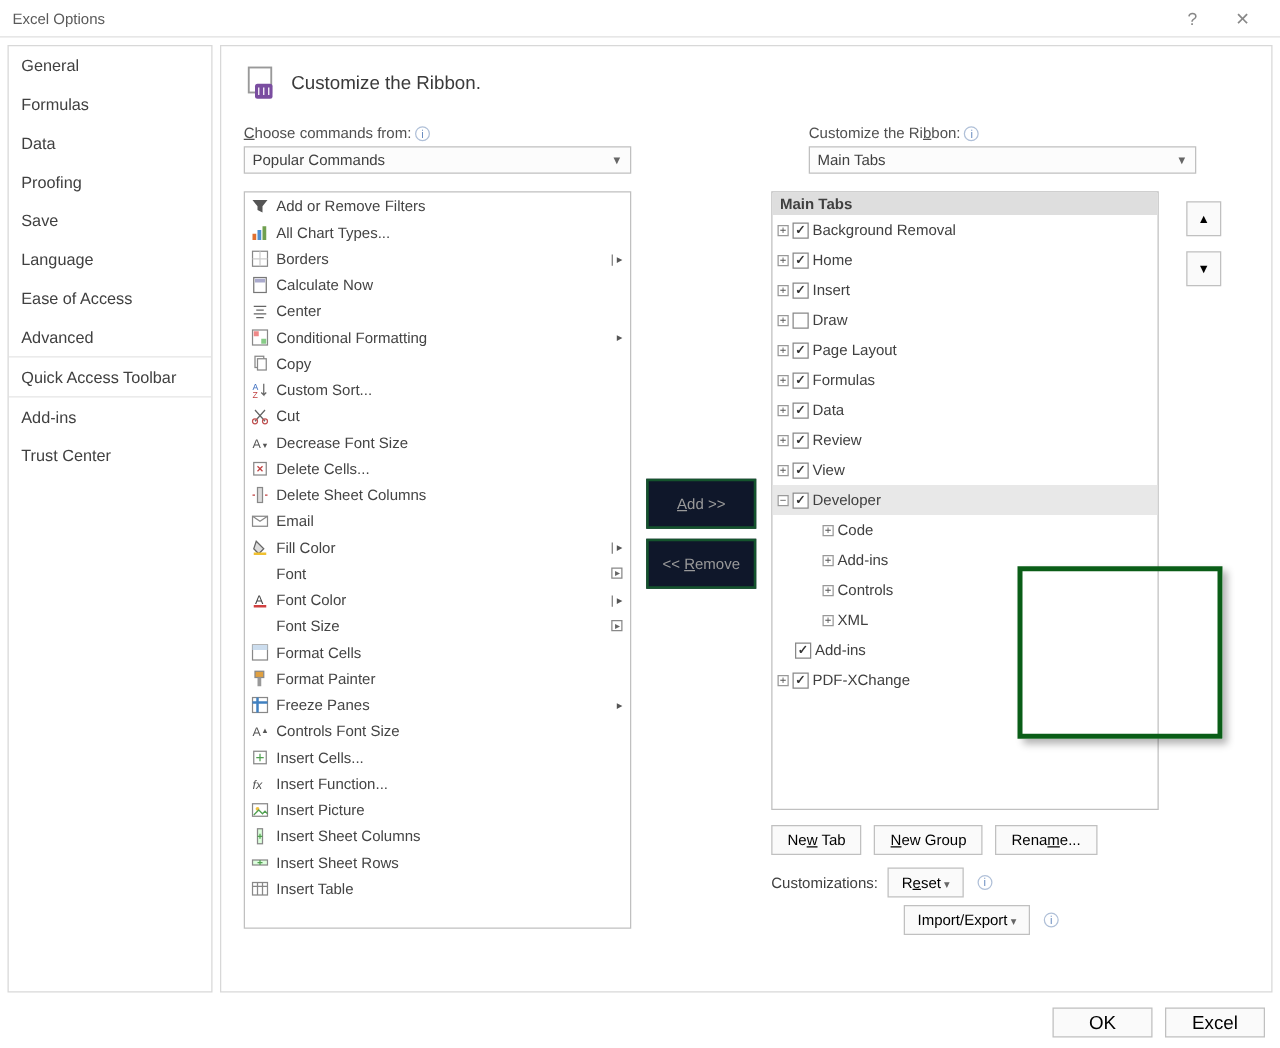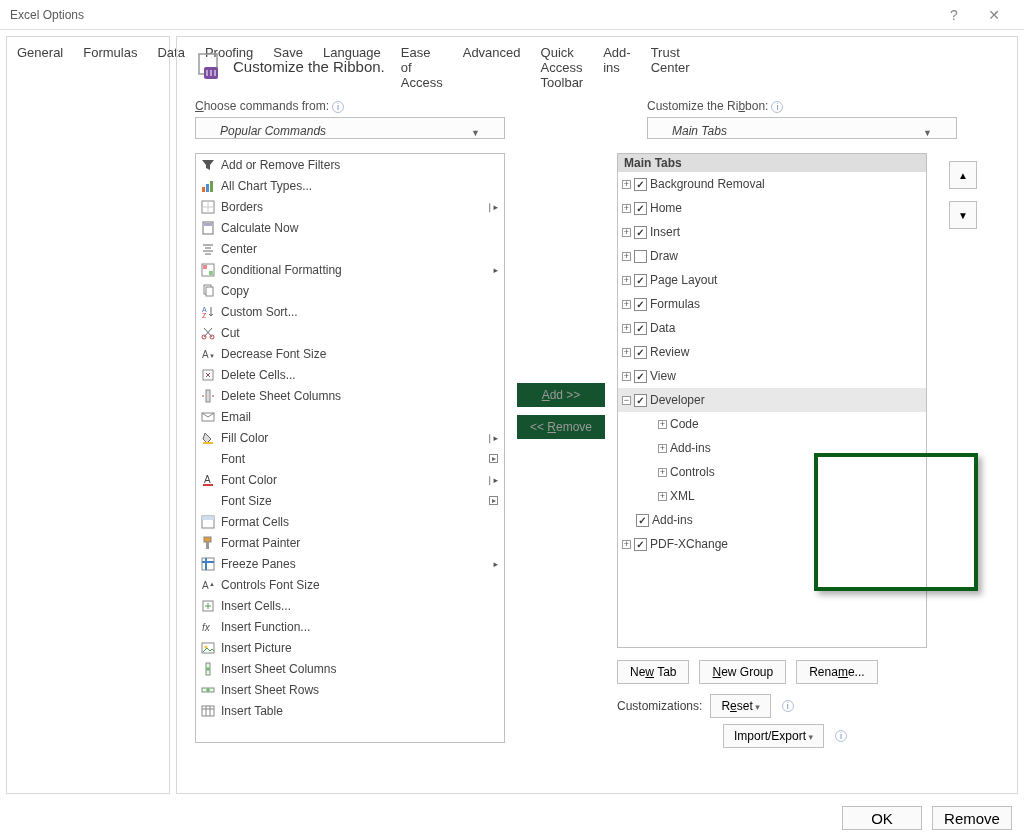--- a/index.html
+++ b/index.html
@@ -4,50 +4,50 @@
 <style>
 * { box-sizing: border-box; margin: 0; padding: 0; }
 body { font-family: "Segoe UI", Tahoma, sans-serif; font-size: 12px; color: #404040; background: #fff; width: 1024px; height: 838px; overflow: hidden; position: relative; }
 
 .titlebar { height: 30px; border-bottom: 1px solid #e0e0e0; display: flex; align-items: center; padding: 0 10px; font-size: 12px; color: #5a5a5a; }
 .titlebar .spacer { flex: 1; }
 .titlebar .btn { width: 40px; text-align: center; font-size: 14px; color: #888; cursor: pointer; }
 
 .dialog-body { display: flex; height: 770px; padding: 6px; gap: 6px; }
 
-.sidebar { width: 164px; border: 1px solid #d8d8d8; background: #fff; padding: 0; display: flex; }
+.sidebar { width: 164px; border: 1px solid #d8d8d8; background: #fff; padding: 0; display: flex; flex-direction: column; }
 .sidebar-item { padding: 8px 10px; font-size: 13px; color: #404040; cursor: pointer; }
 .sidebar-item.selected { background: #d8d8d8; }
 .sidebar-separator { height: 1px; background: #e5e5e5; margin: 0; }
 
 .main { flex: 1; border: 1px solid #d8d8d8; padding: 14px 18px 10px 18px; position: relative; }
 
 .header-row { display: flex; align-items: center; gap: 8px; margin-bottom: 18px; }
 .ribbon-icon { width: 30px; height: 30px; position: relative; }
 .header-title { font-size: 15px; color: #3a3a3a; }
 
 .picker-row { display: flex; gap: 100px; }
 .picker-col { flex: 1; }
 .picker-label { font-size: 12px; color: #505050; margin-bottom: 4px; }
 .info-i { display: inline-block; width: 12px; height: 12px; border: 1px solid #b0c0d8; border-radius: 50%; color: #6a8cc0; font-size: 9px; text-align: center; line-height: 11px; margin-left: 3px; }
-.dropdown { width: 310px; border: 1px solid #c0c0c0; height: 22px; display: flex; align-items: flex-end; padding: 0 24px; font-size: 12px; background: #fcfcfc; position: relative; cursor: pointer; font-style: italic; }
+.dropdown { width: 310px; border: 1px solid #c0c0c0; height: 22px; display: flex; align-items: center; padding: 0 6px; font-size: 12px; background: #fcfcfc; position: relative; cursor: pointer; }
 .dropdown .caret { margin-left: auto; font-size: 9px; color: #666; }
 
 .columns { display: flex; margin-top: 14px; gap: 12px; align-items: flex-start; }
 
 .listbox { width: 310px; height: 590px; border: 1px solid #c0c0c0; background: #fff; position: relative; overflow: hidden; }
 .listbox-inner { overflow-y: scroll; height: 100%; }
 .cmd-item { display: flex; align-items: center; padding: 1px 4px; font-size: 12px; color: #444; height: 21px; gap: 5px; cursor: pointer; }
 .cmd-item .ico { width: 16px; height: 16px; display: inline-flex; align-items: center; justify-content: center; font-size: 11px; }
 .cmd-item .arrow { margin-left: auto; margin-right: 2px; font-size: 9px; color: #555; }
 .badge-sq { display:inline-block;width:9px;height:9px;border:1px solid #888;position:relative;margin-left:auto;margin-right:2px;}
 .badge-sq::after{content:"▸";position:absolute;left:2px;top:-1px;font-size:8px;color:#666;}
 
 .mid-buttons { display: flex; flex-direction: column; gap: 8px; margin-top: 230px; }
-.mid-buttons button { width: 88px; height: 24px; border: 2px solid #14532d; background: #14532d; font-size: 12px; color: #999; cursor: pointer; }
+.mid-buttons button { width: 88px; height: 40px; border: 2px solid #14532d; background: #0f172a; font-size: 12px; color: #999; cursor: pointer; }
 .mid-buttons button .u { text-decoration: underline; }
 
 .right-col { display: flex; flex-direction: column; }
 .treebox { width: 310px; height: 495px; border: 1px solid #c0c0c0; background: #fff; overflow: auto; }
 .tree-header { background: #dedede; font-weight: bold; padding: 2px 6px; font-size: 12px; }
 .tree-item { display: flex; align-items: center; padding: 2px 4px; font-size: 12px; color: #404040; height: 24px; gap: 3px; cursor: pointer; }
 .tree-item.sel { background: #e8e8e8; }
 .exp { width: 9px; height: 9px; border: 1px solid #999; display: inline-flex; align-items: center; justify-content: center; font-size: 9px; line-height: 1; color: #555; background: #fff; cursor: pointer; }
 .chk { width: 13px; height: 13px; border: 1px solid #888; display: inline-flex; align-items: center; justify-content: center; font-size: 10px; color: #333; background: #fff; cursor: pointer; }
 .chk.on::after { content: "✓"; color: #333; font-weight: bold; }
@@ -487,14 +487,14 @@
         <button>▼</button>
       </div>
     </div>
 
     <div class="highlight-box" style="left:637px;top:416px;width:164px;height:138px;"></div>
   </div>
 </div>
 
 <div class="dialog-footer">
   <button>OK</button>
-  <button>Remove</button>
+  <button>Excel</button>
 </div>
 
 </body></html>

